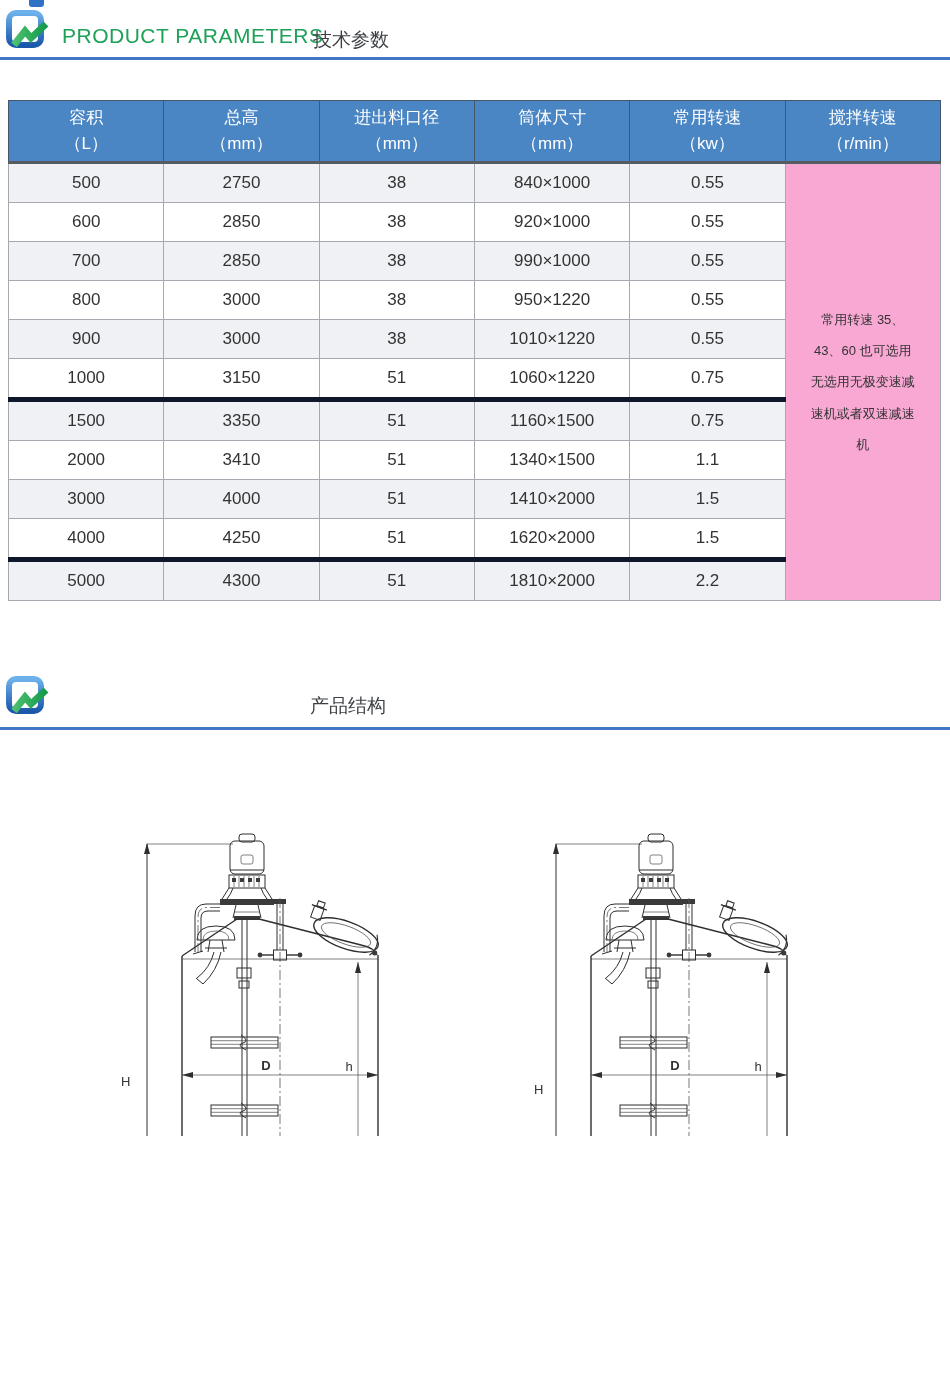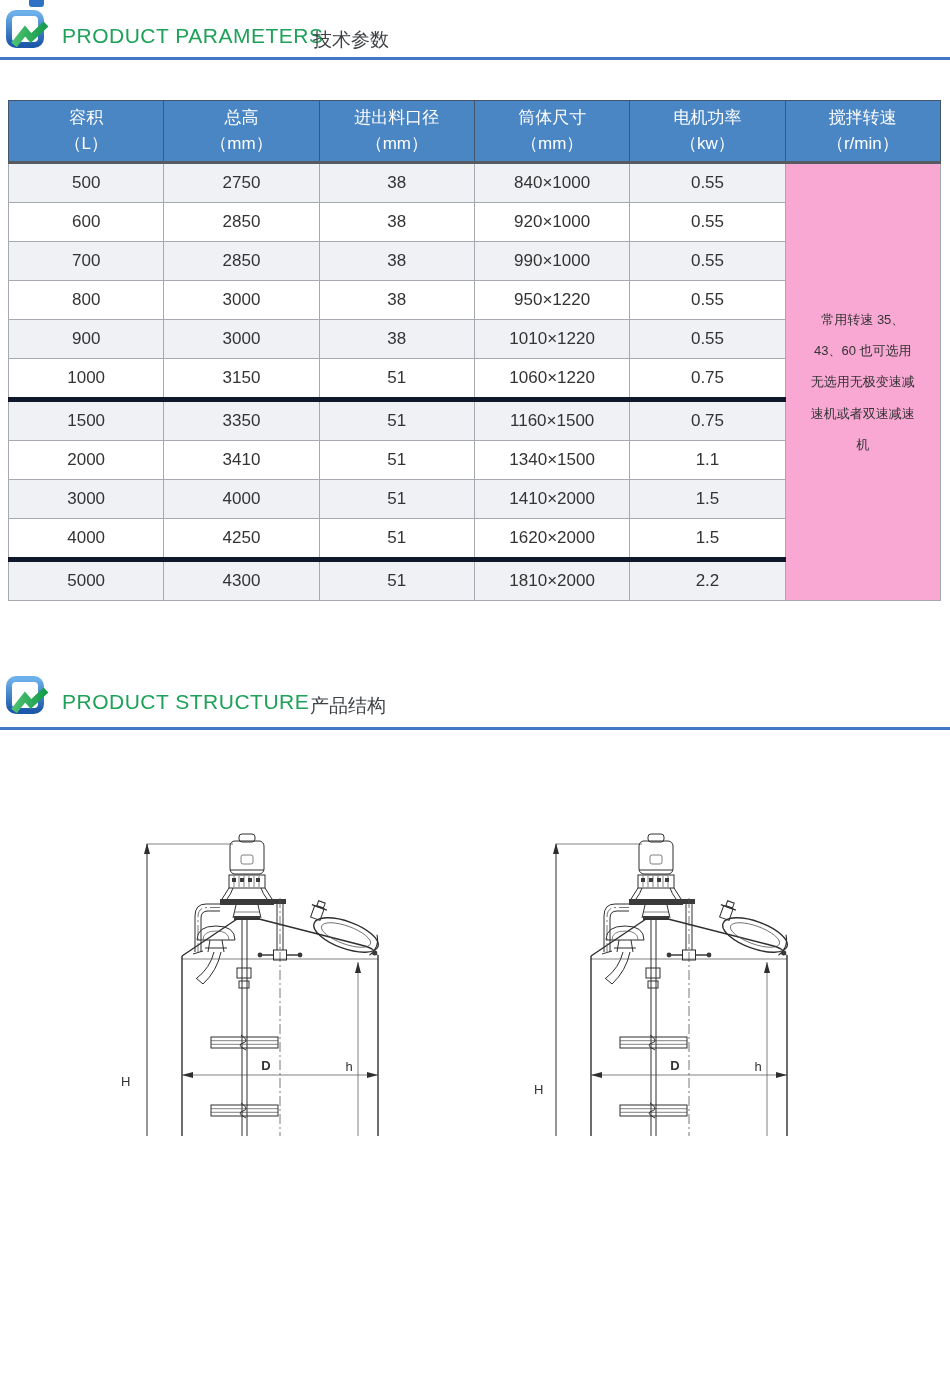--- a/index.html
+++ b/index.html
@@ -81,21 +81,21 @@
           </th>
         <th>
           <div>进出料口径</div>
             <div>（mm）</div>
           </th>
         <th>
           <div>筒体尺寸</div>
             <div>（mm）</div>
           </th>
         <th>
-          <div>电机功率</div>
+          <div>常用转速</div>
             <div>（kw）</div>
           </th>
         <th>
           <div>搅拌转速</div>
             <div>（r/min）</div>
           </th>
       </tr>
     </thead>
     <tbody>
         <tr class="alt">
@@ -177,21 +177,20 @@
           <td>2.2</td>
         </tr>
       </tbody>
   </table>
 
 
   <svg class="sec-logo" style="left:5px;top:676px;" viewBox="0 0 46 42">
     <rect x="4" y="3" width="32" height="32" rx="7" fill="none" stroke="url(#lg1)" stroke-width="6"></rect>
     <path d="M9 35 L20 21 L26 28 L41 14" fill="none" stroke="url(#gg1)" stroke-width="7"></path>
   </svg>
-  <span class="sec-title-en" style="left:62px;top:690px;">PRODUCT STRUCTURE</span>
   <span class="sec-title-zh" style="left:310px;top:693px;">产品结构</span>
   <div class="divider" style="top:727px;"></div>
 
 
   <svg class="tank-svg" style="left:111px;top:828px;" width="335" height="524" viewBox="0 0 335 524">
 
     <g>
       <line class="ln" x1="36" y1="16" x2="36" y2="502"></line>
       <polygon class="arr" points="36,15 33,26 39,26"></polygon>
       <polygon class="arr" points="36,502 33,491 39,491"></polygon>

